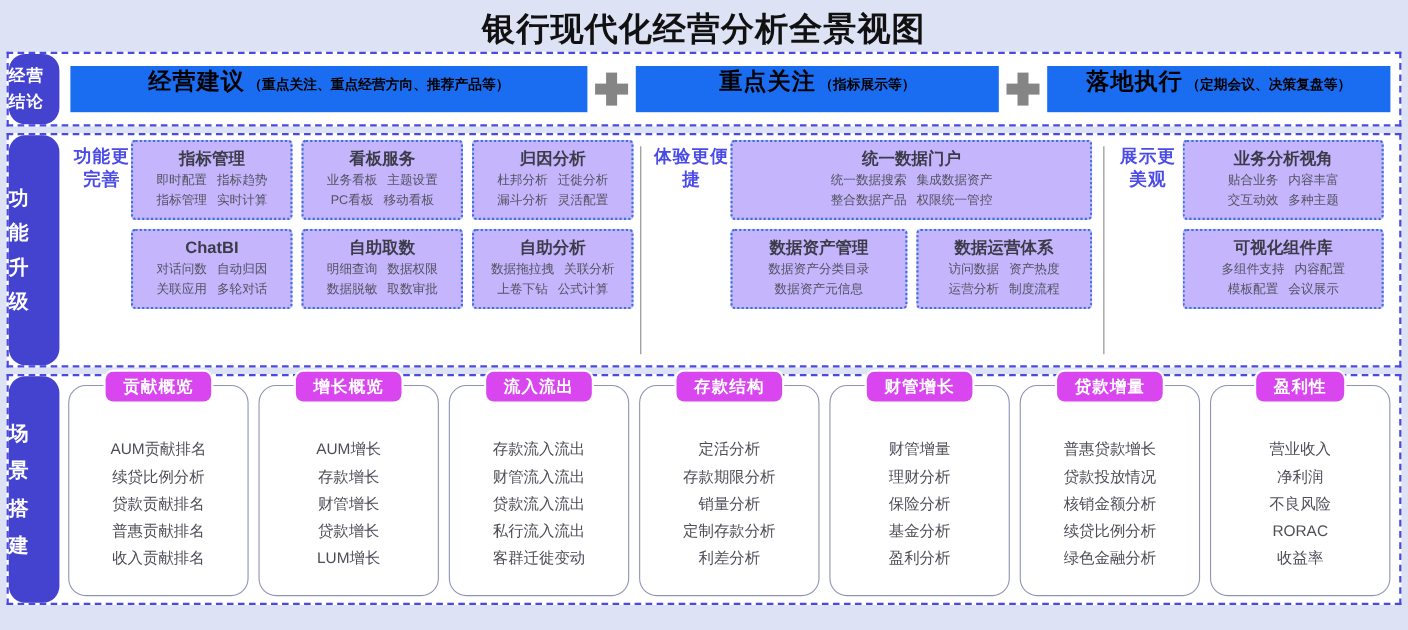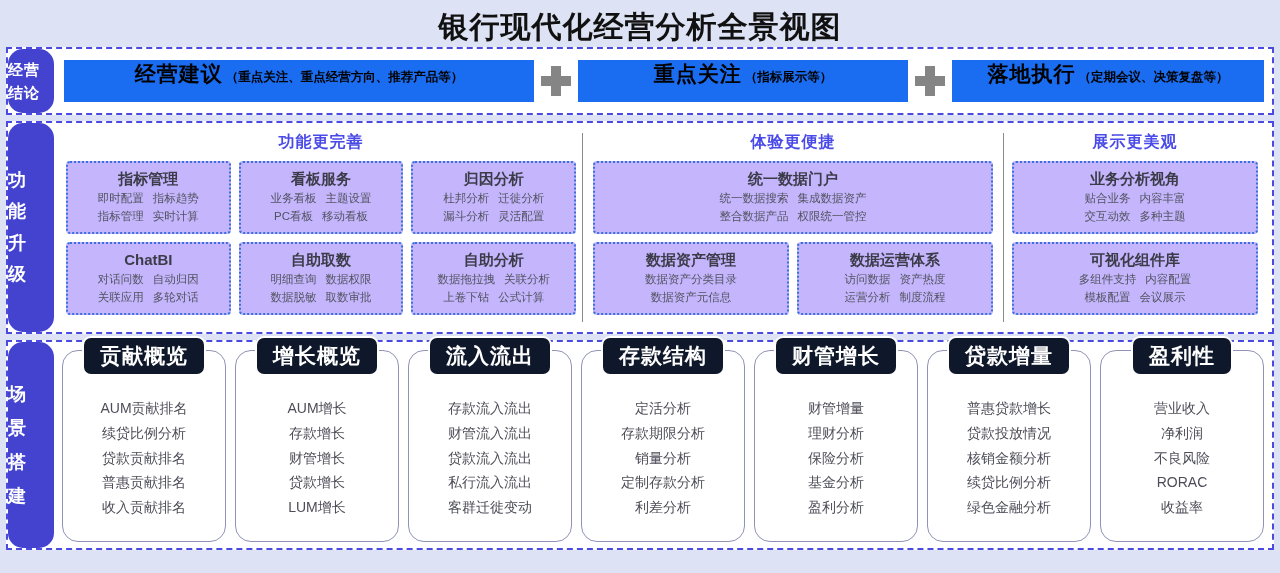--- a/index.html
+++ b/index.html
@@ -75,21 +75,21 @@
   .plus::before,.plus::after{
     content:"";position:absolute;background:#858585;
   }
   .plus::before{left:11px;top:0;width:10px;height:30px;}
   .plus::after{left:1px;top:10px;width:30px;height:10px;}
 
   
   .band2{height:213px;}
   .band2 .band-label{font-size:18px;letter-spacing:2px;line-height:1.75;}
   .cols{display:flex;height:100%;box-sizing:border-box;padding:4px 6px 6px 6px;}
-  .col{display:flex;flex-direction:column;box-sizing:border-box;}
+  .col{display:flex;box-sizing:border-box;}
   .col-a{flex:0 0 522px;padding:0 6px;}
   .col-divider{flex:0 0 1px;background:#8a8a8a;margin:6px 0 4px 0;}
   .col-b{flex:0 0 420px;padding:0 10px;}
   .col-c{flex:1 1 auto;padding:0 8px;}
   .col-head{
     text-align:center;font-size:16px;font-weight:bold;color:#4a4ae8;
     padding:5px 0 8px 0;letter-spacing:1px;
   }
   .col-grid{display:flex;gap:8px;flex:1 1 auto;flex-wrap:wrap;align-content:flex-start;}
   .fbox{
@@ -127,22 +127,22 @@
     border:1.5px solid #8f93b5;
     border-radius:16px;
     background:#ffffff;
     box-sizing:border-box;
     padding-top:24px;
     display:flex;flex-direction:column;align-items:center;
     justify-content:center;
   }
   .scn-tab{
     position:absolute;top:-13px;left:50%;transform:translateX(-50%);
-    background:#0f172a;color:#fff;
-    font-size:21px;font-weight:bold;
+    background:#d946ef;color:#fff;
+    font-size:15px;font-weight:bold;
     padding:4px 16px;border-radius:7px;
     white-space:nowrap;letter-spacing:1px;
     box-shadow:0 0 0 2px #fff;
   }
   .scn-list{
     display:flex;flex-direction:column;align-items:center;justify-content:center;
     gap:2px;width:100%;
   }
   .scn-list .li{
     font-size:14px;color:#4d4d58;line-height:1.62;white-space:nowrap;

